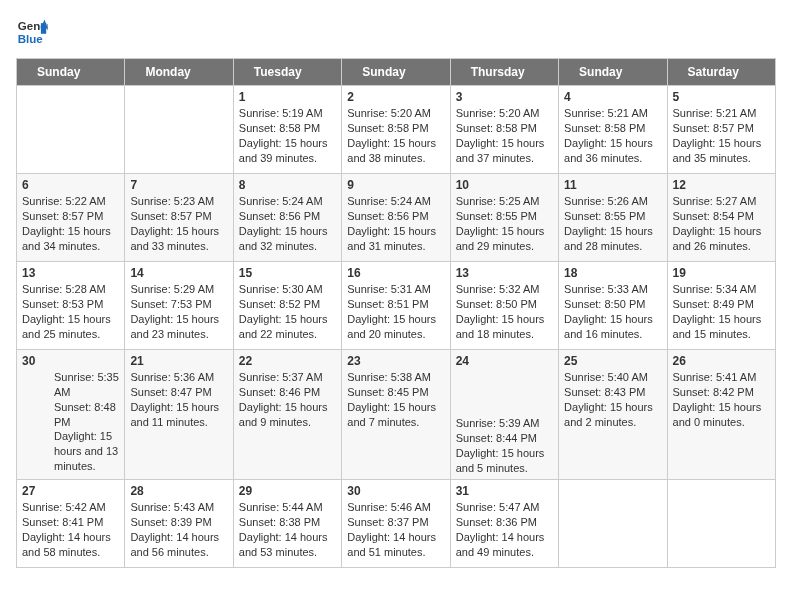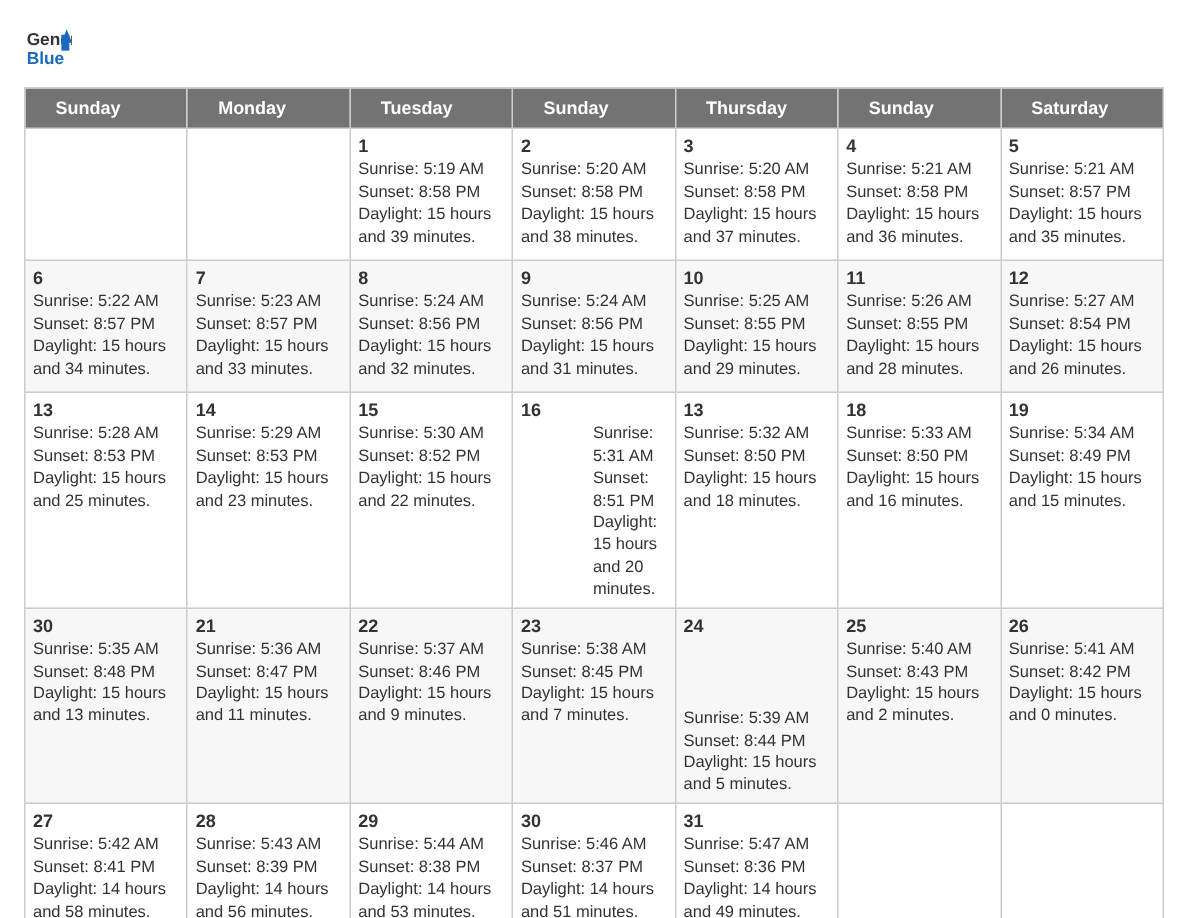--- a/index.html
+++ b/index.html
@@ -191,32 +191,32 @@
       <tr>
         <td>
           <span class="day-num">13</span>
           <div class="cell-text" style="white-space: pre-line;">Sunrise: 5:28 AM
 Sunset: 8:53 PM
 Daylight: 15 hours and 25 minutes.</div>
         </td>
         <td>
           <span class="day-num">14</span>
           <div class="cell-text" style="white-space: pre-line;">Sunrise: 5:29 AM
-Sunset: 8:53 PM
+Sunset: 7:53 PM
 Daylight: 15 hours and 23 minutes.</div>
         </td>
         <td>
           <span class="day-num">15</span>
           <div class="cell-text" style="white-space: pre-line;">Sunrise: 5:30 AM
 Sunset: 8:52 PM
 Daylight: 15 hours and 22 minutes.</div>
         </td>
         <td>
           <span class="day-num">16</span>
-          <div class="cell-text" style="white-space: pre-line; margin-left: 48px;">Sunrise: 5:31 AM
+          <div class="cell-text" style="white-space: pre-line;">Sunrise: 5:31 AM
 Sunset: 8:51 PM
 Daylight: 15 hours and 20 minutes.</div>
         </td>
         <td>
           <span class="day-num">13</span>
           <div class="cell-text" style="white-space: pre-line;">Sunrise: 5:32 AM
 Sunset: 8:50 PM
 Daylight: 15 hours and 18 minutes.</div>
         </td>
         <td>
@@ -228,21 +228,21 @@
         <td>
           <span class="day-num">19</span>
           <div class="cell-text" style="white-space: pre-line;">Sunrise: 5:34 AM
 Sunset: 8:49 PM
 Daylight: 15 hours and 15 minutes.</div>
         </td>
       </tr>
       <tr>
         <td>
           <span class="day-num">30</span>
-          <div class="cell-text" style="white-space: pre-line;">Sunrise: 5:35 AM
+          <div class="cell-text" style="white-space: pre-line; margin-left: 32px;">Sunrise: 5:35 AM
 Sunset: 8:48 PM
 Daylight: 15 hours and 13 minutes.</div>
         </td>
         <td>
           <span class="day-num">21</span>
           <div class="cell-text" style="white-space: pre-line;">Sunrise: 5:36 AM
 Sunset: 8:47 PM
 Daylight: 15 hours and 11 minutes.</div>
         </td>
         <td>

